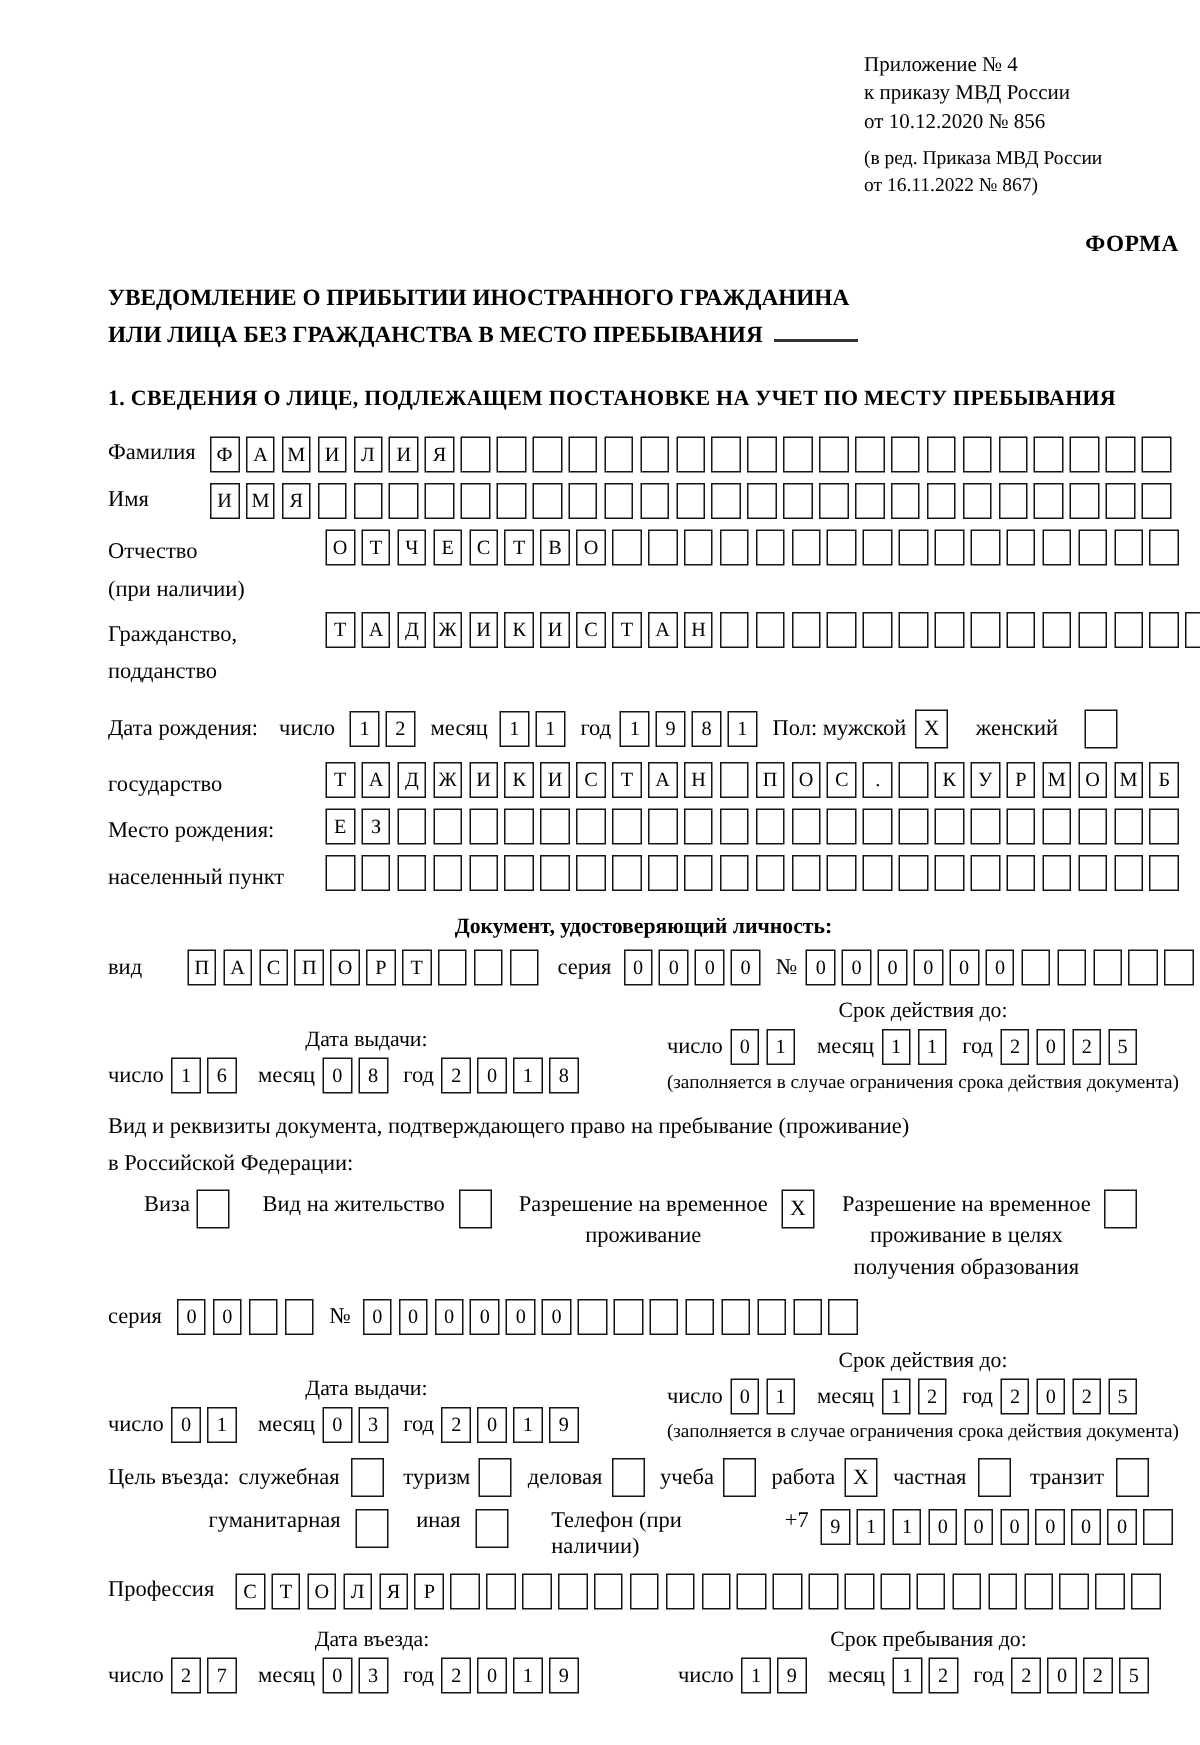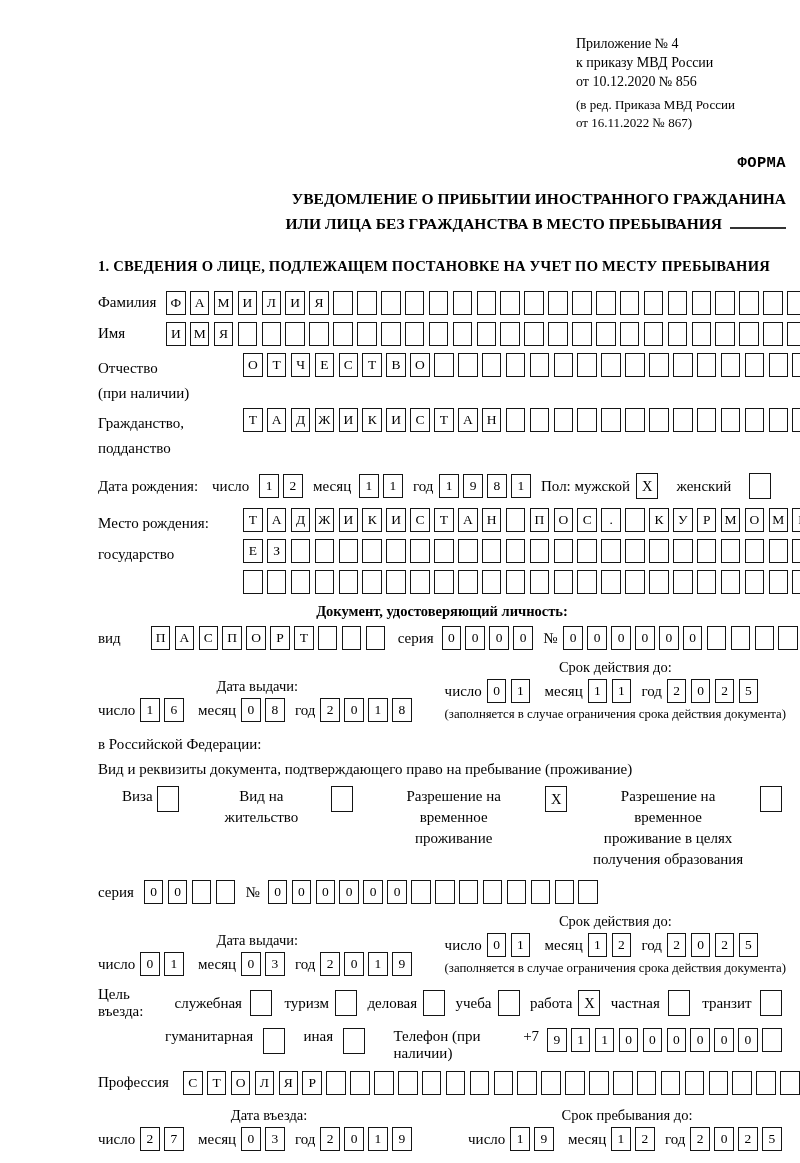--- a/index.html
+++ b/index.html
@@ -1,27 +1,27 @@
 <!DOCTYPE html>
 <html lang="ru"><head>
 <meta charset="utf-8">
 <style>
   html,body{margin:0;padding:0;background:#fff;}
   body{width:800px;height:1163px;color:#000;
        font-family:"Liberation Serif","DejaVu Serif",serif;font-size:15px;overflow:hidden;}
-  .page{box-sizing:border-box;width:800px;height:814px;padding:34px 14px 10px 98px;}
+  .page{box-sizing:border-box;width:800px;height:814px;padding:34px 14px 10px 72px;}
 
   
   .hdr{display:flex;justify-content:flex-end;}
   .hdr-inner{width:210px;line-height:19px;font-size:14px;}
   .hdr-small{margin-top:5px;font-size:13px;line-height:18px;}
-  .form-word{margin-top:22px;text-align:right;font-weight:bold;font-size:15.5px;letter-spacing:.4px;font-family:Liberation Mono, monospace;}
+  .form-word{margin-top:22px;text-align:right;font-weight:bold;font-size:15.5px;letter-spacing:.4px;}
 
   
-  .title{margin-top:14px;text-align:right;font-weight:bold;font-size:15.5px;line-height:25px;}
+  .title{margin-top:14px;text-align:left;font-weight:bold;font-size:15.5px;line-height:25px;}
   .uline{display:inline-block;width:56px;border-bottom:2px solid #333;margin-left:8px;vertical-align:baseline;}
   .sec{margin-top:22px;font-weight:bold;font-size:14.6px;letter-spacing:.2px;}
 
   
   .frow{display:flex;align-items:flex-start;margin-top:7px;}
   .lbl{flex:none;padding-top:3px;}
   .lblstack{flex:none;line-height:25px;padding-top:3px;}
   .w68{width:68px;}.w145{width:145px;}
   .cells{display:flex;flex:none;}
   .cell{box-sizing:border-box;flex:none;width:19.5px;height:24px;border:1.6px solid #151515;
@@ -237,22 +237,23 @@
         <span class="cell">X</span>
       </span>
     <span class="gap14">женский</span>
     <span class="cells cb gap18">
         <span class="cell"></span>
       </span>
   </div>
 
   <div class="frow" style="margin-top:9px;">
     <div class="lblstack w145" style="line-height:31px;padding-top:0;">
+      <div>государство</div>
       <div>Место рождения:</div>
-      <div>государство</div>
+      <div>населенный пункт</div>
     </div>
     <div class="stack">
       <div class="cells">
           <span class="cell">Т</span>
           <span class="cell">А</span>
           <span class="cell">Д</span>
           <span class="cell">Ж</span>
           <span class="cell">И</span>
           <span class="cell">К</span>
           <span class="cell">И</span>
@@ -411,22 +412,22 @@
             <span class="cell">0</span>
             <span class="cell">2</span>
             <span class="cell">5</span>
           </span>
       </div>
       <div class="dnote">(заполняется в случае ограничения срока действия документа)</div>
     </div>
   </div>
 
   <div class="intro">
+    <div>Вид и реквизиты документа, подтверждающего право на пребывание (проживание)</div>
     <div>в Российской Федерации:</div>
-    <div>Вид и реквизиты документа, подтверждающего право на пребывание (проживание)</div>
   </div>
 
   <div class="opts">
     <div class="opt">
       <div class="optlines">
           <div>Виза</div>
         </div>
       <span class="cells cb" style="margin-left:4px;">
           <span class="cell"></span>
         </span>

